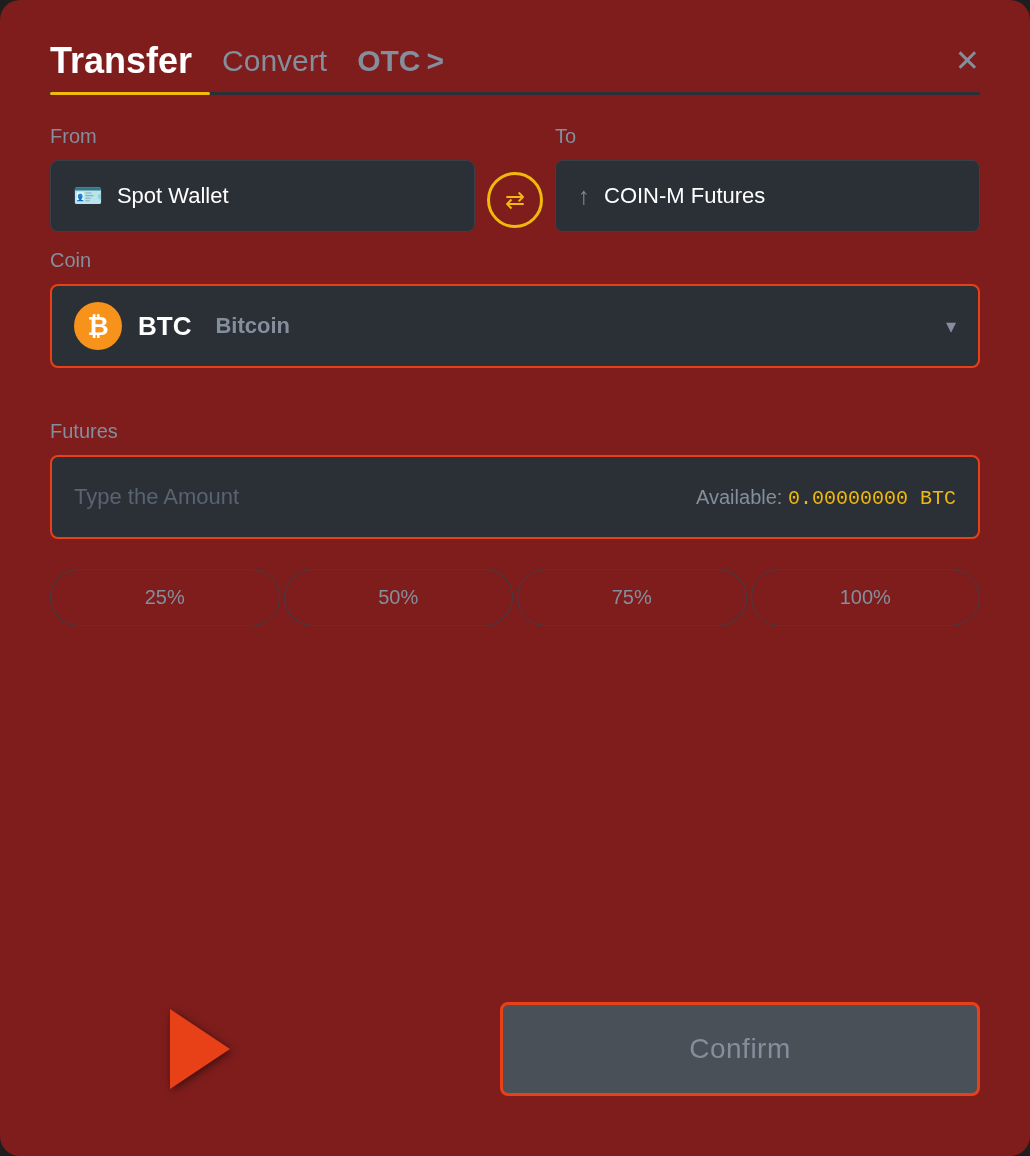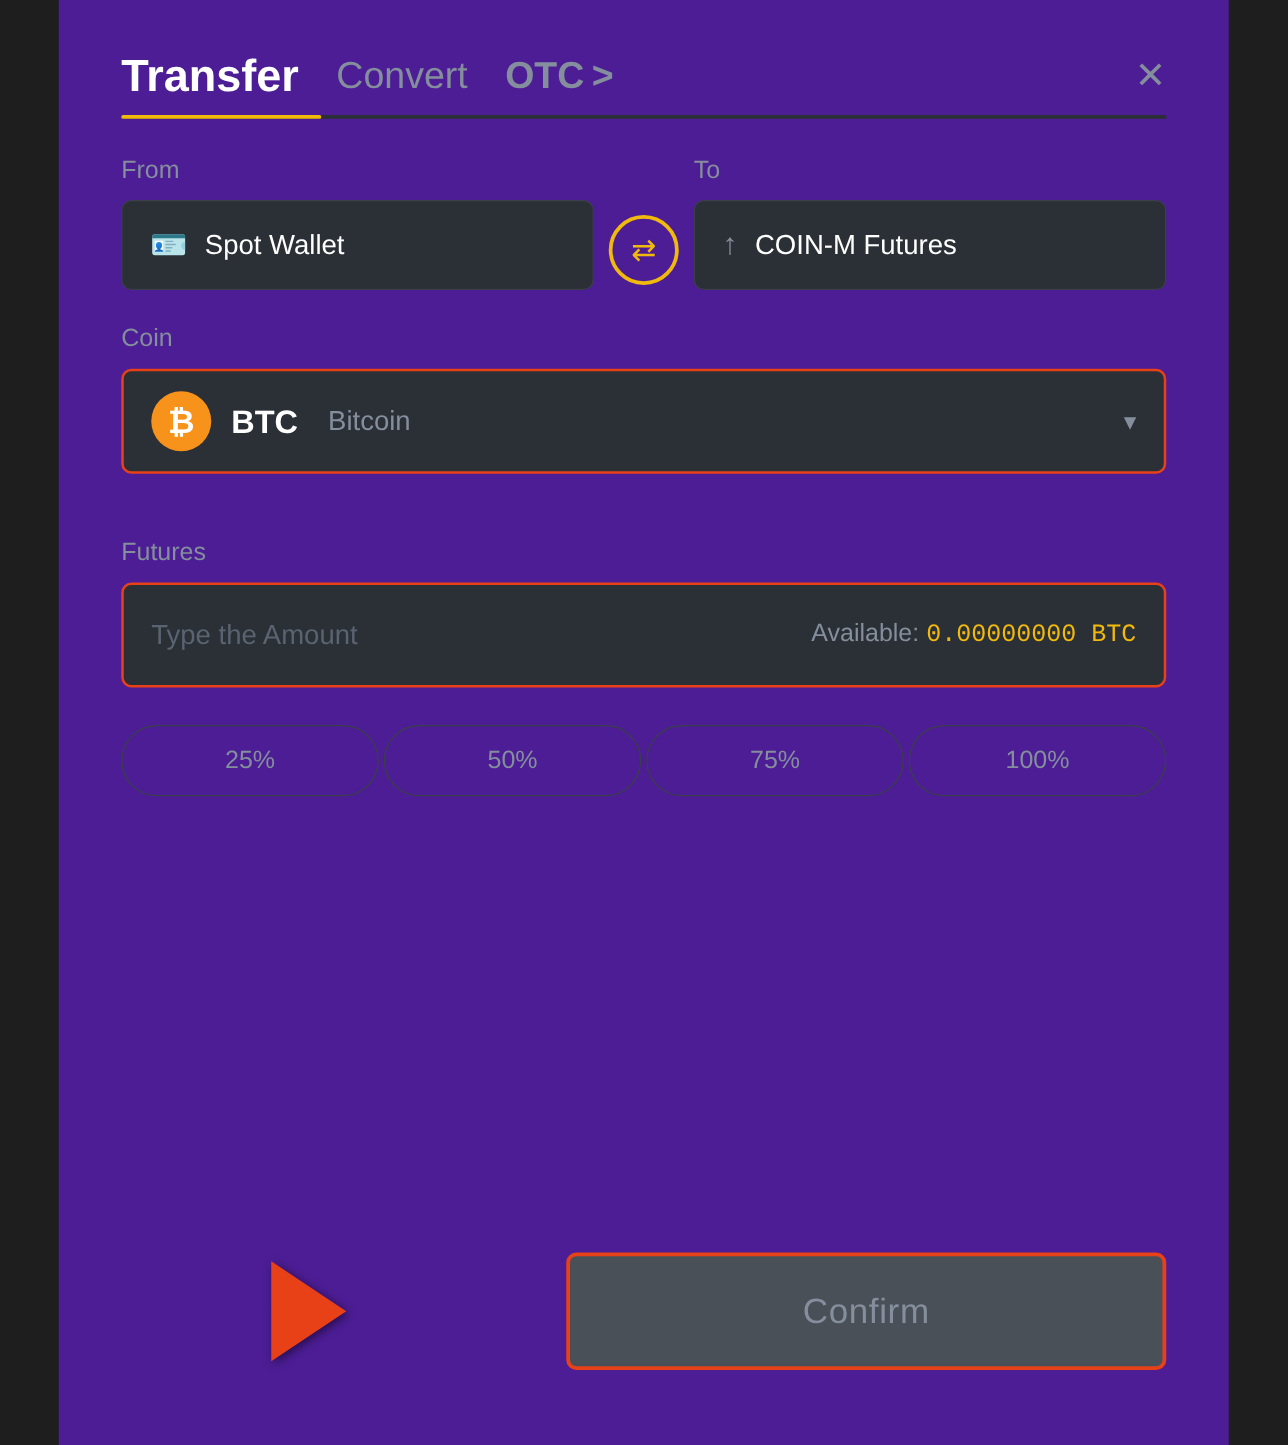--- a/index.html
+++ b/index.html
@@ -7,24 +7,24 @@
     body {
       background: #1e1e1e;
       display: flex;
       justify-content: center;
       align-items: center;
       min-height: 100vh;
       font-family: -apple-system, BlinkMacSystemFont, 'Segoe UI', sans-serif;
     }
 
     .modal {
-      background: #4c1d95;
-      width: 936px;
+      background: #7f1d1d;
+      width: 1030px;
       min-height: 1156px;
-      border-radius: 0;
+      border-radius: 20px;
       padding: 40px 50px 60px 50px;
       position: relative;
       display: flex;
       flex-direction: column;
     }
 
     
     .modal-header {
       display: flex;
       align-items: center;
@@ -86,21 +86,21 @@
       height: 3px;
       background: #f0b90b;
       border-radius: 2px;
     }
 
     
     .from-to-row {
       display: flex;
       align-items: flex-end;
       gap: 0;
-      margin-bottom: 28px;
+      margin-bottom: 17px;
     }
 
     .from-section, .to-section {
       flex: 1;
       display: flex;
       flex-direction: column;
       gap: 12px;
     }
 
     .field-label {
@@ -185,21 +185,21 @@
     }
 
     .coin-name {
       font-size: 26px;
       font-weight: 700;
       color: #ffffff;
     }
 
     .coin-full-name {
       font-size: 22px;
-      font-weight: 400;
+      font-weight: 700;
       color: #848e9c;
       margin-left: 8px;
     }
 
     .coin-chevron {
       margin-left: auto;
       color: #848e9c;
       font-size: 20px;
     }
 
@@ -207,21 +207,21 @@
     .amount-section {
       margin-bottom: 30px;
     }
 
     .amount-field {
       background: #2b2f36;
       border: 2px solid #e84118;
       border-radius: 8px;
       padding: 27px 22px;
       display: flex;
-      align-items: center;
+      align-items: flex-end;
       justify-content: space-between;
       min-height: 80px;
       margin-top: 12px;
       cursor: text;
     }
 
     .amount-placeholder {
       font-size: 22px;
       color: #5a6370;
     }

